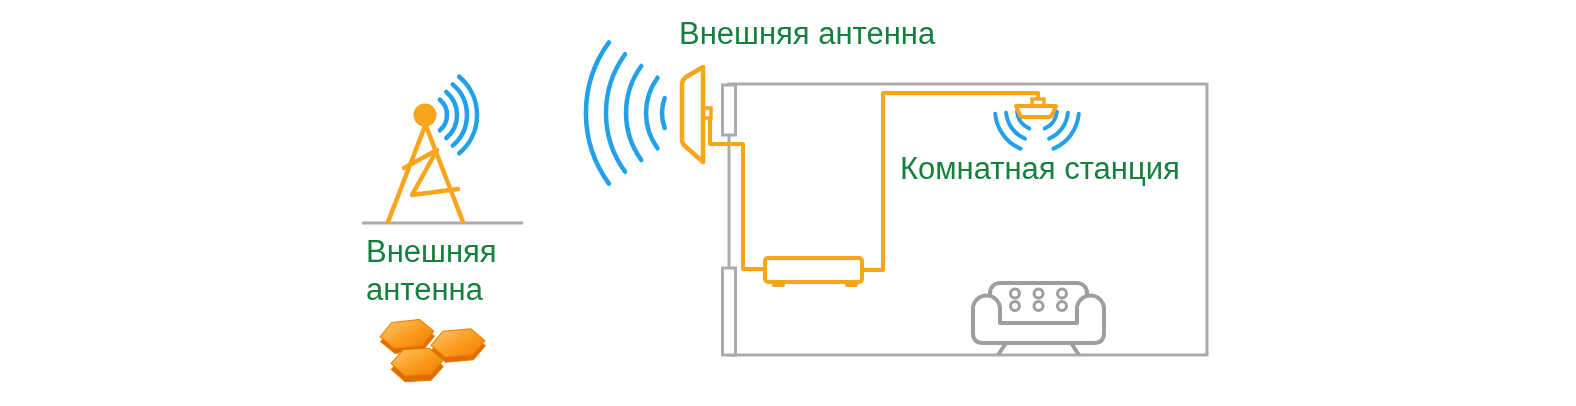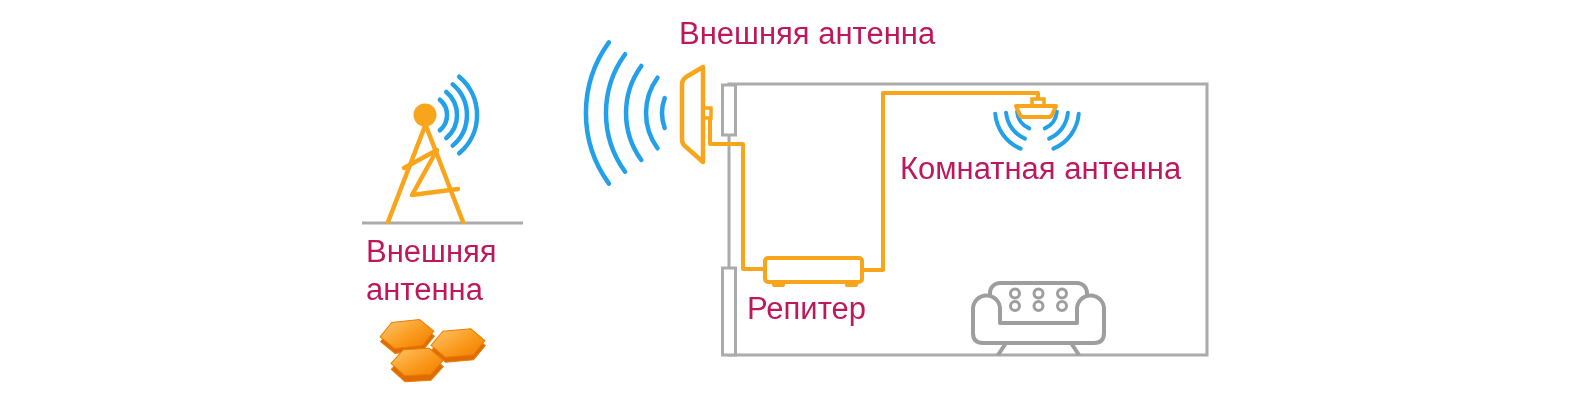--- a/index.html
+++ b/index.html
@@ -7,21 +7,21 @@
     position: relative;
     width: 1576px;
     height: 406px;
     background: #ffffff;
     overflow: hidden;
     font-family: "Liberation Sans", sans-serif;
   }
   .diagram-svg { position: absolute; left: 0; top: 0; }
   .label {
     position: absolute;
-    color: #be185d;
+    color: #15803d;
     font-size: 31px;
     line-height: 38px;
     font-weight: 400;
     white-space: nowrap;
     letter-spacing: 0px;
   }
   .label span { display: block; }
   .lbl-external { left: 679px; top: 15px; }
   .lbl-base     { left: 366px; top: 233px; }
   .lbl-repeater { left: 747px; top: 290px; }
@@ -131,17 +131,16 @@
     </g>
   </svg>
 
   <div class="label lbl-external">Внешняя антенна</div>
 
   <div class="label lbl-base">
     <span>Внешняя</span>
     <span>антенна</span>
   </div>
 
-  <div class="label lbl-repeater">Репитер</div>
 
-  <div class="label lbl-indoor">Комнатная антенна</div>
+  <div class="label lbl-indoor">Комнатная станция</div>
 
 </div>
 
 </body></html>

